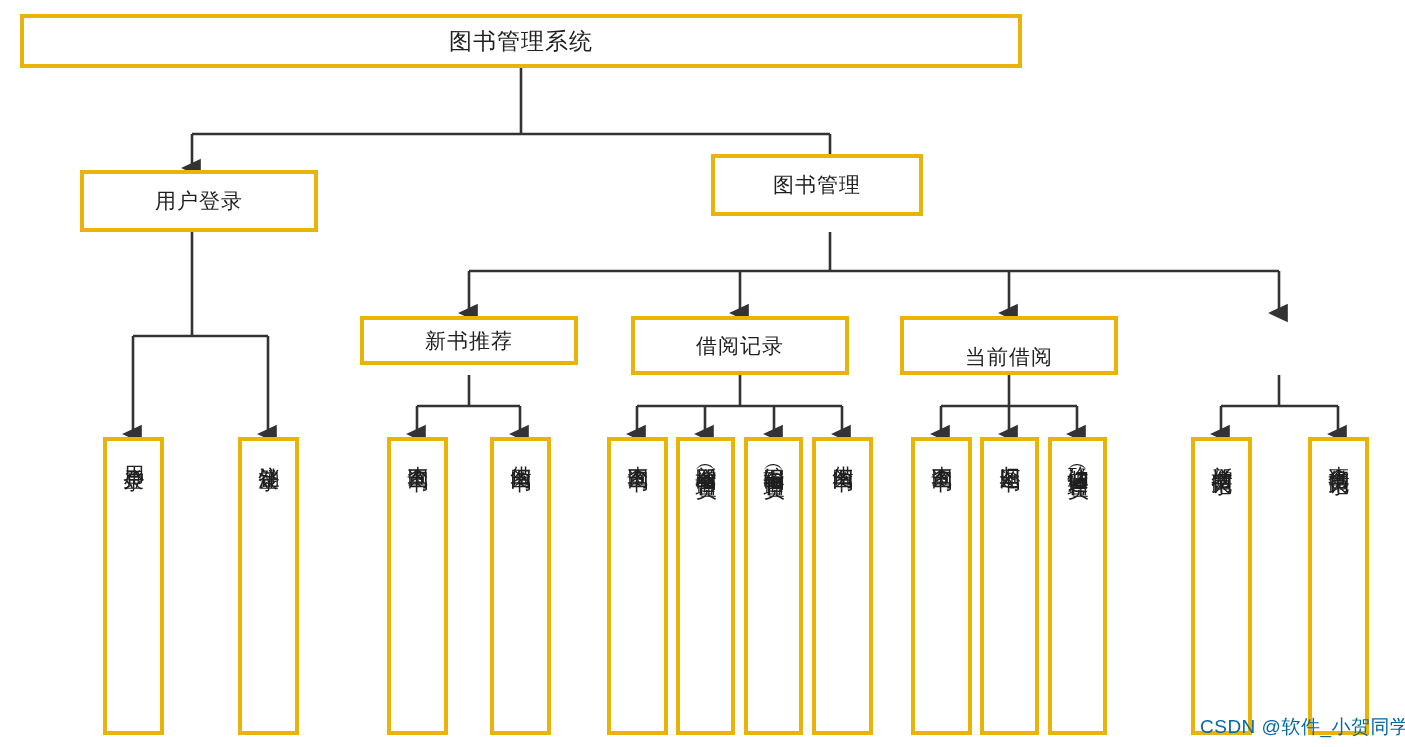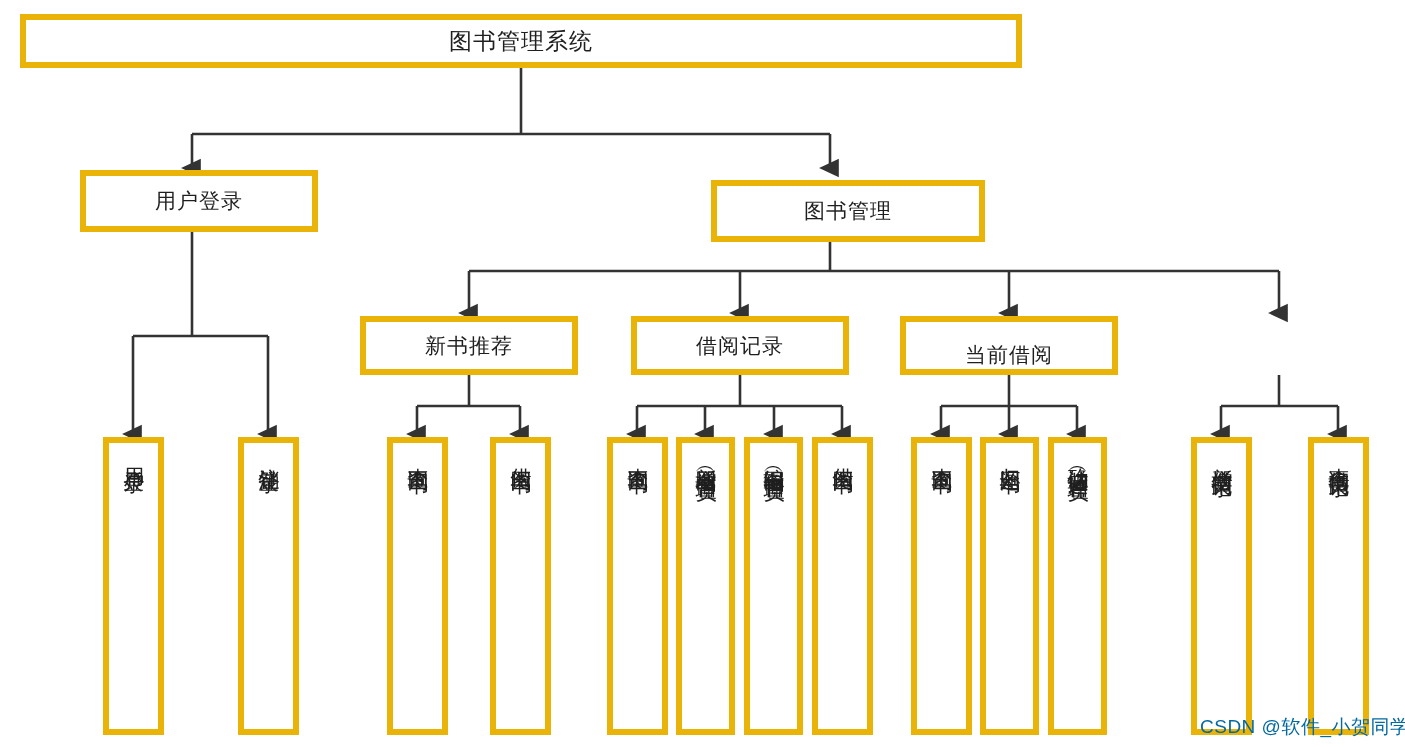--- a/index.html
+++ b/index.html
@@ -24,21 +24,21 @@
     left: 0;
     top: 0;
     width: 1405px;
     height: 747px;
     pointer-events: none;
   }
   .node {
     position: absolute;
     box-sizing: border-box;
     background: #ffffff;
-    border: 6px solid #eab308;
+    border: 4px solid #eab308;
     display: flex;
     align-items: center;
     justify-content: center;
     text-align: center;
     color: #1f1f1f;
     z-index: 2;
   }
   .node.root-node {
     font-size: 23px;
     letter-spacing: 1px;
@@ -133,25 +133,25 @@
     </g>
   </svg>
 
   <div class="node root-node" style="left:20px; top:14px; width:1002px; height:54px;">
     <span>图书管理系统</span>
   </div>
 
   <div class="node level1-node" style="left:80px; top:170px; width:238px; height:62px;">
     <span>用户登录</span>
   </div>
-  <div class="node level1-node" style="left:711px; top:180px; width:274px; height:62px;">
+  <div class="node level1-node" style="left:711px; top:154px; width:212px; height:62px;">
     <span>图书管理</span>
   </div>
 
-  <div class="node level2-node" style="left:360px; top:316px; width:218px; height:59px;">
+  <div class="node level2-node" style="left:360px; top:316px; width:218px; height:49px;">
     <span>新书推荐</span>
   </div>
   <div class="node level2-node" style="left:631px; top:316px; width:218px; height:59px;">
     <span>借阅记录</span>
   </div>
   <div class="node level2-node" style="left:900px; top:316px; width:218px; height:59px;align-items:flex-end;">
     <span>当前借阅</span>
   </div>
 
   <div class="node leaf-node" style="left:103px; top:437px; width:61px; height:298px;">

